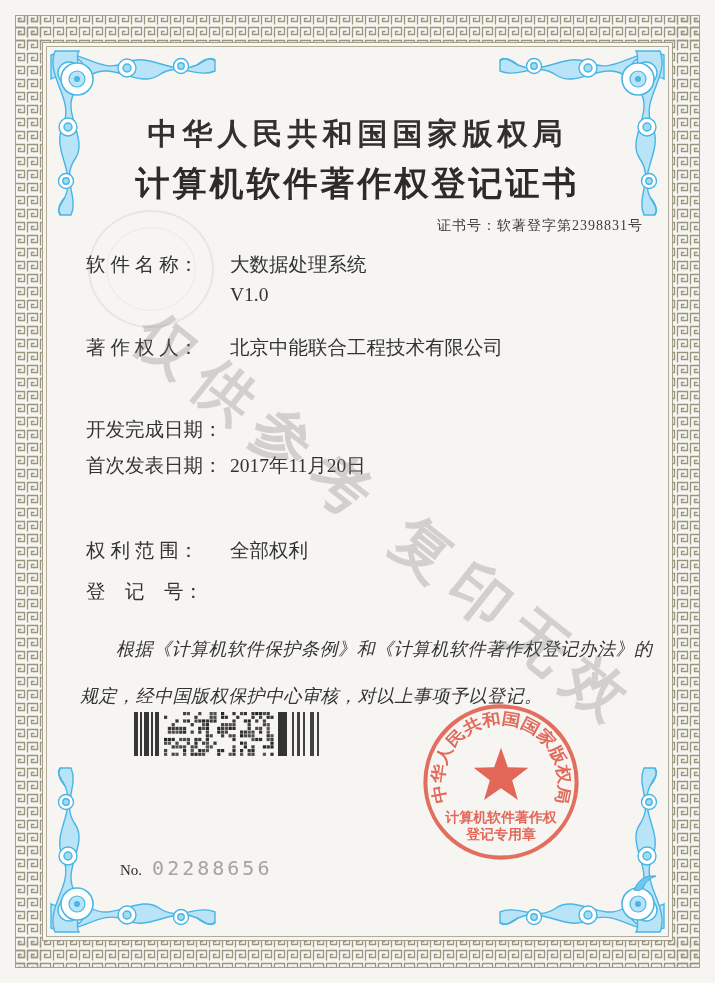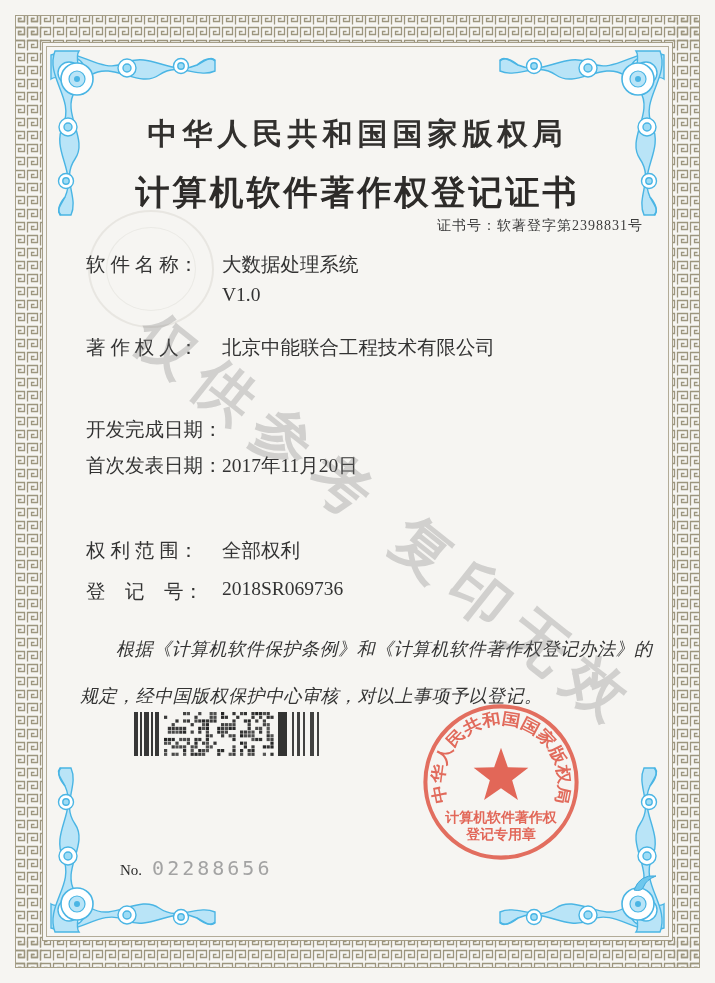--- a/index.html
+++ b/index.html
@@ -18,26 +18,26 @@
     border:2px solid rgba(140,133,115,.13);border-radius:50%;}
   .emblem::after{content:"";position:absolute;left:16px;top:15px;right:16px;bottom:15px;
     border:1px solid rgba(140,133,115,.10);border-radius:50%;}
   
   .watermark{position:absolute;left:168px;top:296px;white-space:nowrap;
     font-family:"Liberation Sans","DejaVu Sans",sans-serif;font-weight:700;
     font-size:60px;letter-spacing:14px;color:rgba(122,122,122,.30);
     transform:rotate(38.5deg);transform-origin:left top;pointer-events:none;z-index:5;}
   .authority{position:absolute;left:0;right:0;top:114px;margin:0;text-align:center;
     font-size:30px;font-weight:700;letter-spacing:5px;color:#32302e;}
-  .cert-title{position:absolute;left:0;right:0;top:170px;margin:0;text-align:center;
+  .cert-title{position:absolute;left:0;right:0;top:161px;margin:0;text-align:center;
     font-size:34px;font-weight:700;letter-spacing:3px;color:#2d2b29;}
   .certno{position:absolute;top:217px;right:72px;font-size:14px;color:#3c3c3c;letter-spacing:1px;}
   .field{position:absolute;left:86px;display:flex;font-size:19.5px;color:#333;}
   .field .lbl{width:136px;flex:0 0 auto;white-space:pre;}
-  .field .val{white-space:pre;}
+  .field .val{margin-left:8px;white-space:pre;}
   .val .line2{display:block;margin-top:6px;}
   .para-line{position:absolute;left:80px;font-size:18px;color:#333;white-space:nowrap;letter-spacing:.5px;font-style:italic;}
   .para-line.indent{text-indent:2em;}
   .barcode{position:absolute;left:134px;top:712px;width:210px;height:44px;}
   .seal-svg{position:absolute;left:420px;top:701px;width:162px;height:162px;opacity:.9;z-index:6;}
   .seal-date{position:absolute;left:420px;top:851px;font-size:19px;font-weight:600;
     color:#222;letter-spacing:1px;z-index:7;}
   .serial{position:absolute;left:120px;top:856px;display:flex;align-items:baseline;z-index:7;}
   .serial .no{font-size:15px;color:#2b2b2b;}
   .serial .digits{margin-left:10px;font-family:"DejaVu Sans Mono","Liberation Mono",monospace;
@@ -113,21 +113,20 @@
   <div class="field" style="top:452px">
     <span class="lbl">首次发表日期：</span>
     <span class="val">2017年11月20日</span>
   </div>
   <div class="field" style="top:537px">
     <span class="lbl">权 利 范 围：</span>
     <span class="val">全部权利</span>
   </div>
   <div class="field" style="top:578px">
     <span class="lbl">登　记　号：</span>
-    <span class="val">2018SR069736</span>
   </div>
 
   <div class="para-line indent" style="top:637px">根据《计算机软件保护条例》和《计算机软件著作权登记办法》的</div>
   <div class="para-line" style="top:684px">规定，经中国版权保护中心审核，对以上事项予以登记。</div>
 
   <div class="barcode"><svg width="210" height="44" viewBox="0 0 210 44">
         <rect x="0" y="0" width="4" height="44" fill="#222" fill-opacity="0.9"></rect>
         <rect x="6" y="0" width="2" height="44" fill="#222" fill-opacity="0.9"></rect>
         <rect x="10" y="0" width="5" height="44" fill="#222" fill-opacity="0.9"></rect>
         <rect x="17" y="0" width="2" height="44" fill="#222" fill-opacity="0.9"></rect>

